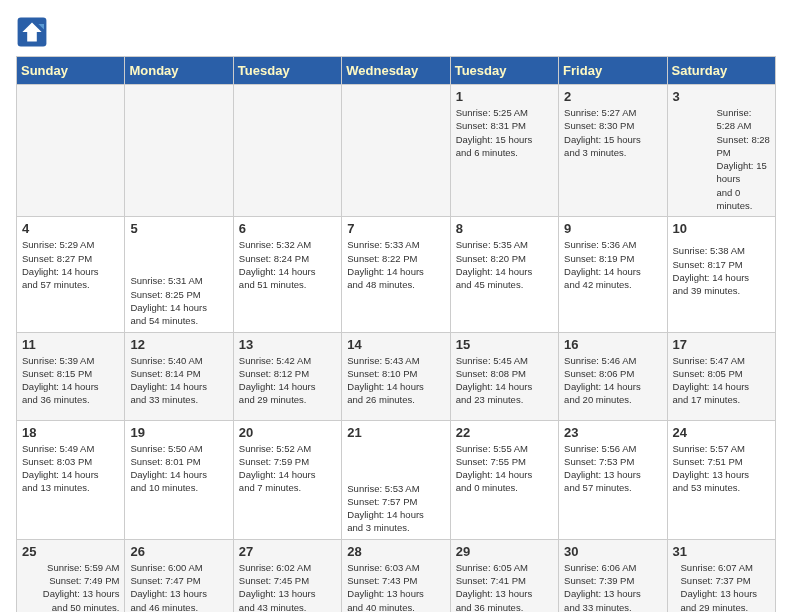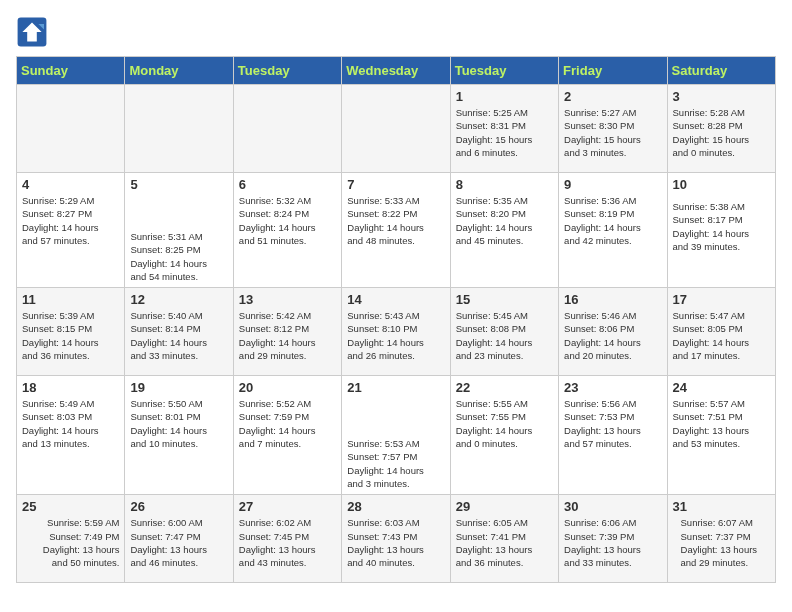--- a/index.html
+++ b/index.html
@@ -47,21 +47,21 @@
       font-size: 16px;
       color: #555;
     }
     table {
       width: 100%;
       border-collapse: collapse;
       margin-top: 8px;
     }
     thead tr th {
       background-color: #2a5fa8;
-      color: #bef264;
+      color: #fef9c3;
       font-size: 13px;
       font-weight: bold;
       padding: 6px 4px;
       text-align: left;
       border: 1px solid #ccc;
     }
     tbody tr td {
       width: 14.28%;
       vertical-align: top;
       border: 1px solid #ccc;
@@ -139,21 +139,21 @@
         </td>
         <td>
           <span class="day-number">2</span>
           <div class="day-detail" style="white-space: pre-line;">Sunrise: 5:27 AM
 Sunset: 8:30 PM
 Daylight: 15 hours
 and 3 minutes.</div>
         </td>
         <td>
           <span class="day-number">3</span>
-          <div class="day-detail" style="white-space: pre-line;">Sunrise: 5:28 AM
+          <div class="day-detail" style="white-space: pre-line; margin-left: 44px;">Sunrise: 5:28 AM
 Sunset: 8:28 PM
 Daylight: 15 hours
 and 0 minutes.</div>
         </td>
       </tr>
       <tr>
         <td>
           <span class="day-number">4</span>
           <div class="day-detail" style="white-space: pre-line;">Sunrise: 5:29 AM
 Sunset: 8:27 PM

